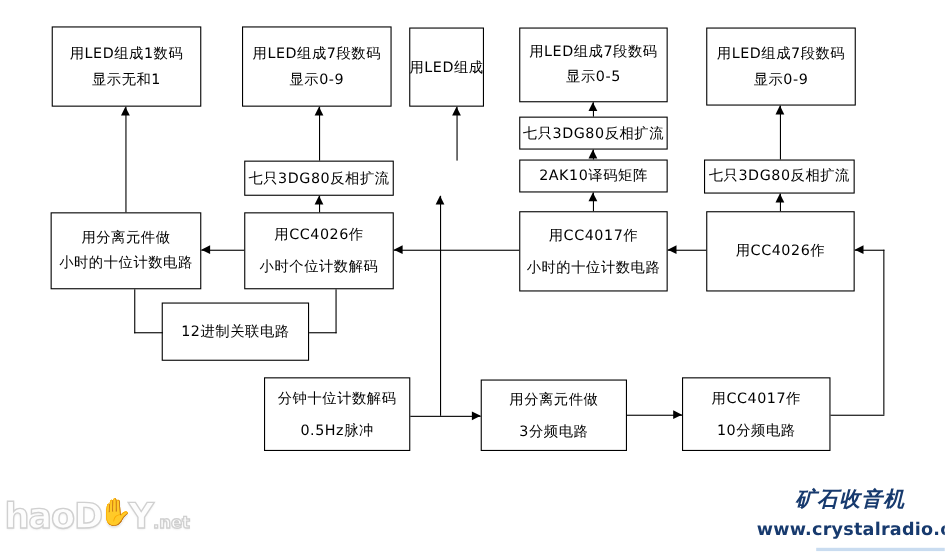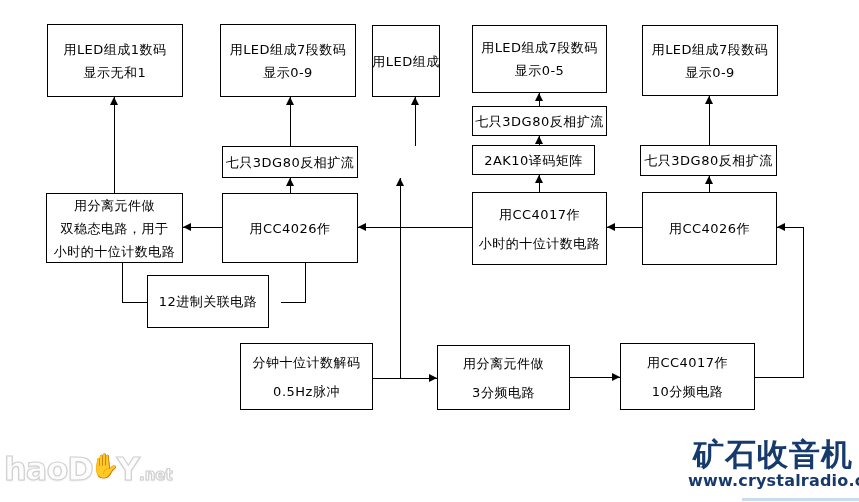--- a/index.html
+++ b/index.html
@@ -21,21 +21,21 @@
   #title{position:absolute;left:225px;top:448px;width:340px;text-align:center;
          font-family:"DejaVu Serif","Liberation Serif",serif;
          font-size:22px;letter-spacing:2px;color:#111;white-space:nowrap;}
   #haodiy{position:absolute;left:4px;top:450px;white-space:nowrap;
           font-weight:bold;color:#fdfdfd;-webkit-text-stroke:1.2px #d0d0d0;
           text-shadow:0 1px 2px #e3e3e3;}
   #haodiy .big{font-size:32px;letter-spacing:-1px;}
   #haodiy .hand{font-size:24px;-webkit-text-stroke:1px #d0d0d0;margin:0 -3px;vertical-align:6px;}
   #haodiy .tld{font-size:15px;}
   #crlogo{position:absolute;left:688px;top:437px;width:170px;text-align:center;}
-  #crname{font-size:31px;font-weight:bold;letter-spacing:1px;line-height:34px;white-space:nowrap;}
+  #crname{font-size:19px;font-weight:bold;letter-spacing:1px;line-height:34px;white-space:nowrap;font-style:italic;}
   #crurl{font-size:16px;font-weight:bold;letter-spacing:.2px;line-height:20px;white-space:nowrap;}
   #crunderline{position:absolute;left:742px;top:498px;width:117px;height:3px;background:#c9dcf0;}
 </style>
 </head>
 <body>
 
 <div id="stage">
 
   <div class="b" style="left:47px;top:24px;width:136px;height:73px">
     <span>用LED组成1数码</span>
@@ -56,44 +56,44 @@
     <span>用LED组成7段数码</span>
     <span>显示0-9</span>
   </div>
 
   <div class="b" style="left:222px;top:146px;width:136px;height:32px">
     <span>七只3DG80反相扩流</span>
   </div>
   <div class="b" style="left:472px;top:106px;width:135px;height:30px">
     <span>七只3DG80反相扩流</span>
   </div>
-  <div class="b" style="left:472px;top:145px;width:123px;height:30px">
+  <div class="b" style="left:472px;top:145px;width:135px;height:30px">
     <span>2AK10译码矩阵</span>
   </div>
   <div class="b" style="left:640px;top:145px;width:137px;height:31px">
     <span>七只3DG80反相扩流</span>
   </div>
 
   <div class="b" style="left:46px;top:193px;width:137px;height:70px">
     <span>用分离元件做</span>
-    <span>双稳态电路，用于</span>
     <span>小时的十位计数电路</span>
   </div>
   <div class="b lh29" style="left:222px;top:193px;width:136px;height:70px">
     <span>用CC4026作</span>
+    <span>小时个位计数解码</span>
   </div>
   <div class="b lh29" style="left:472px;top:192px;width:135px;height:73px">
     <span>用CC4017作</span>
     <span>小时的十位计数电路</span>
   </div>
   <div class="b lh29" style="left:642px;top:192px;width:135px;height:73px">
     <span>用CC4026作</span>
   </div>
 
-  <div class="b" style="left:147px;top:275px;width:122px;height:53px">
+  <div class="b" style="left:147px;top:275px;width:134px;height:53px">
     <span>12进制关联电路</span>
   </div>
 
   <div class="b lh29" style="left:240px;top:343px;width:133px;height:67px">
     <span>分钟十位计数解码</span>
     <span>0.5Hz脉冲</span>
   </div>
   <div class="b lh29" style="left:437px;top:345px;width:133px;height:65px">
     <span>用分离元件做</span>
     <span>3分频电路</span>

